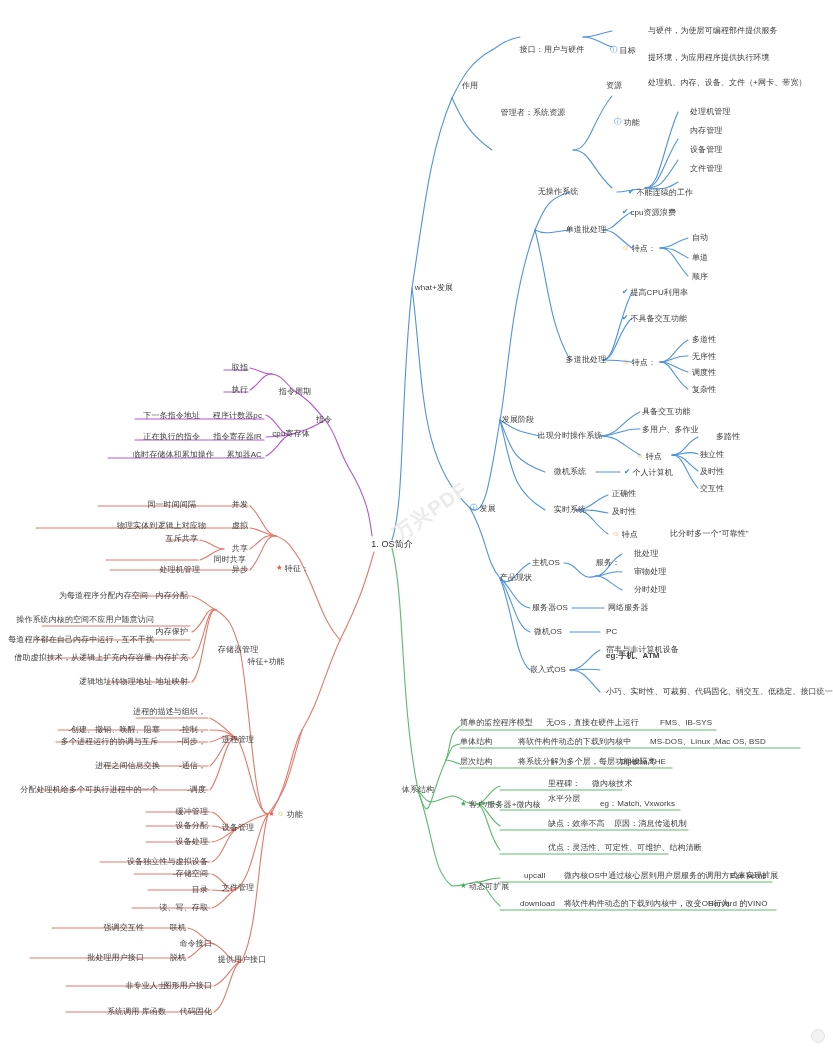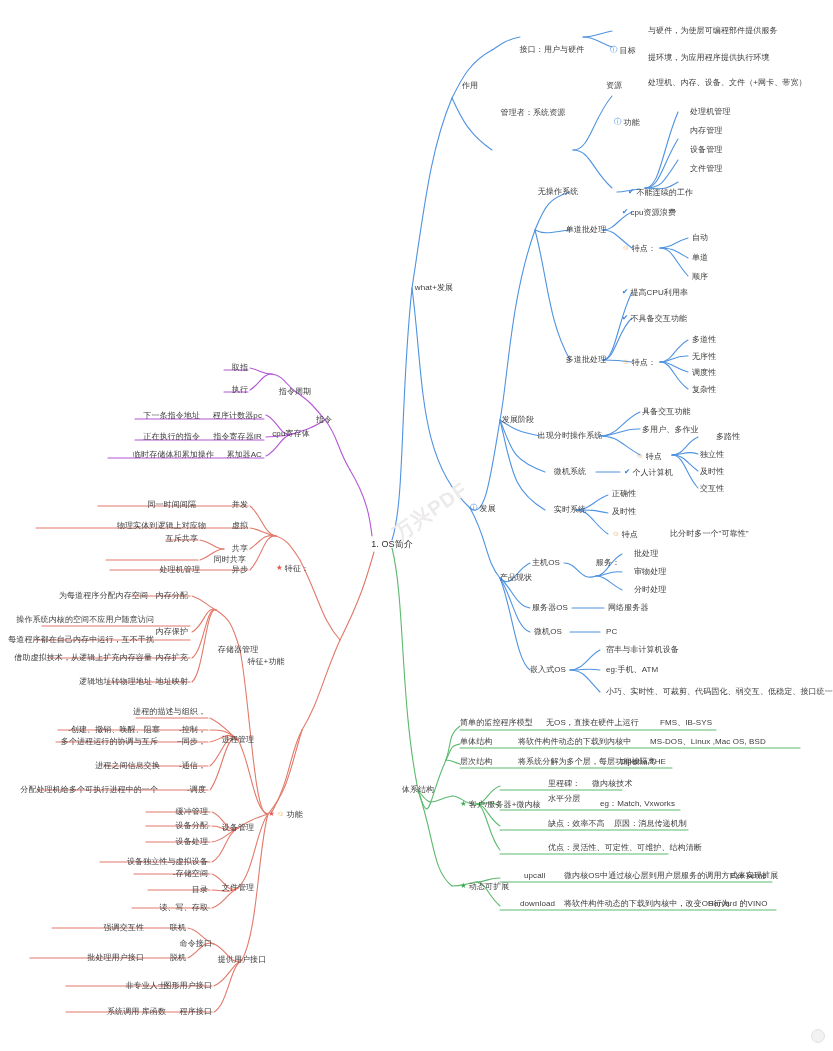--- a/index.html
+++ b/index.html
@@ -278,21 +278,21 @@
   <div class="node c" style="left:608px;top:563px;">服务：</div>
   <div class="node" style="left:634px;top:554px;">批处理</div>
   <div class="node" style="left:634px;top:572px;">审物处理</div>
   <div class="node" style="left:634px;top:590px;">分时处理</div>
   <div class="node c" style="left:550px;top:608px;">服务器OS</div>
   <div class="node" style="left:608px;top:608px;">网络服务器</div>
   <div class="node c" style="left:548px;top:632px;">微机OS</div>
   <div class="node" style="left:606px;top:632px;">PC</div>
   <div class="node c" style="left:548px;top:670px;">嵌入式OS</div>
   <div class="node" style="left:606px;top:650px;">宿丰与非计算机设备</div>
-  <div class="node" style="left:606px;top:670px;">eg:手机、ATM</div>
+  <div class="node" style="left:606px;top:656px;font-weight:bold;">eg:手机、ATM</div>
   <div class="node" style="left:606px;top:692px;">小巧、实时性、可裁剪、代码固化、弱交互、低稳定、接口统一、耗能低</div>
 
   <div class="node c" style="left:418px;top:790px;">体系结构</div>
   <div class="node" style="left:460px;top:723px;">简单的监控程序模型</div>
   <div class="node" style="left:546px;top:723px;">无OS，直接在硬件上运行</div>
   <div class="node" style="left:660px;top:723px;">FMS、IB-SYS</div>
   <div class="node" style="left:460px;top:742px;">单体结构</div>
   <div class="node" style="left:518px;top:742px;">将软件构件动态的下载到内核中</div>
   <div class="node" style="left:650px;top:742px;">MS-DOS、Linux ,Mac OS, BSD</div>
   <div class="node" style="left:460px;top:762px;">层次结构</div>
@@ -376,18 +376,18 @@
   <div class="node r" style="left:208px;top:908px;">读、写、存取</div>
 
   <div class="node c" style="left:242px;top:960px;">提供用户接口</div>
   <div class="node r" style="left:212px;top:944px;">命令接口</div>
   <div class="node r" style="left:186px;top:928px;">联机</div>
   <div class="node r" style="left:144px;top:928px;">强调交互性</div>
   <div class="node r" style="left:186px;top:958px;">脱机</div>
   <div class="node r" style="left:144px;top:958px;">批处理用户接口</div>
   <div class="node r" style="left:212px;top:986px;">图形用户接口</div>
   <div class="node r" style="left:166px;top:986px;">非专业人士</div>
-  <div class="node r" style="left:212px;top:1012px;">程序接口</div>
+  <div class="node r" style="left:212px;top:1012px;">代码固化</div>
   <div class="node r" style="left:166px;top:1012px;">系统调用 库函数</div>
 
   <div class="wm" style="left:388px;top:498px;">万兴PDF</div>
   <div class="corner"></div>
 </div>
 
 </body></html>

